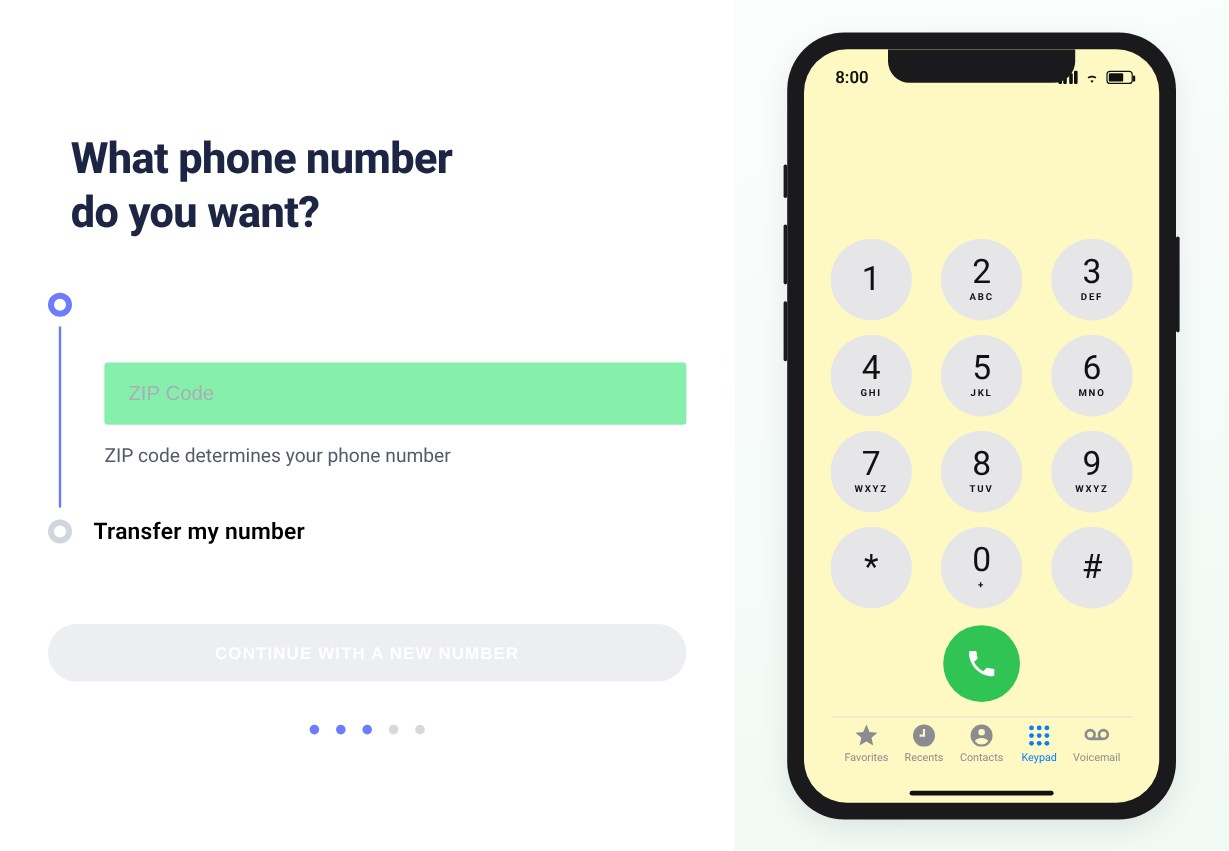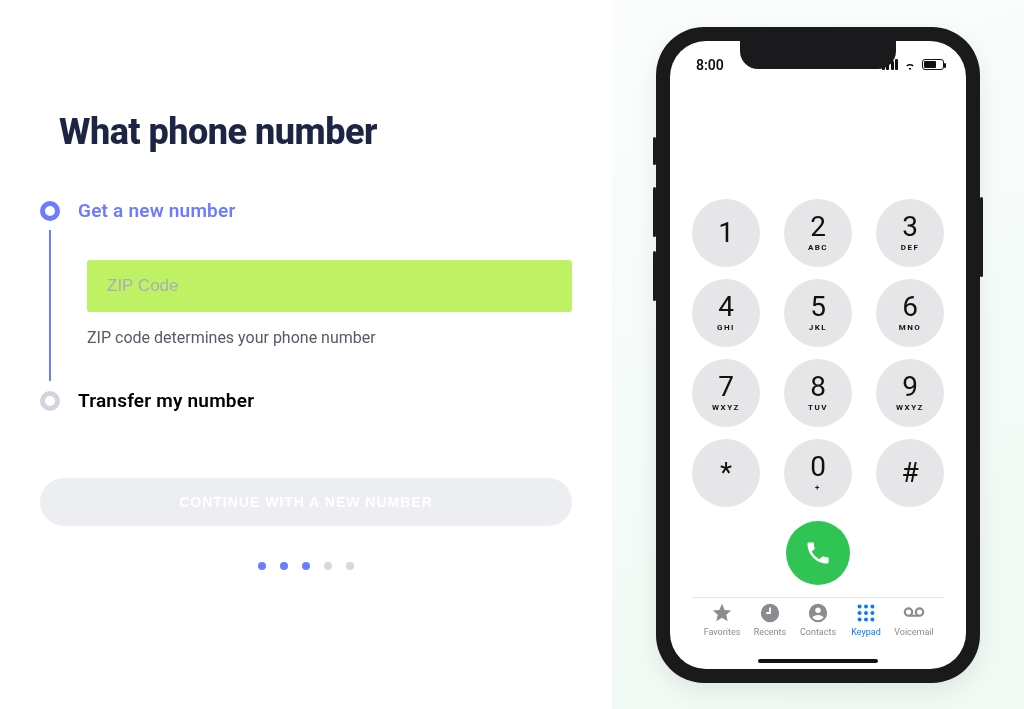--- a/index.html
+++ b/index.html
@@ -55,21 +55,21 @@
     margin-left: 9px;
     border-left: 2px solid #6d7cff;
     padding: 30px 0 34px 36px;
     margin-top: 8px;
     margin-bottom: 8px;
   }
 
   .zip-input {
     width: 100%;
     height: 52px;
-    background: #bef264;
+    background: #86efac;
     border: none;
     border-radius: 3px;
     padding: 0 20px;
     font-size: 17px;
     color: #555a68;
     outline: none;
   }
   .zip-input::placeholder { color: #a9aeb8; font-weight:500; }
   .hint {
     margin-top: 16px;
@@ -130,21 +130,21 @@
     border-radius: 2px;
   }
   .side-btn.l1 { left:-3px; top:110px; width:3px; height:28px; }
   .side-btn.l2 { left:-3px; top:160px; width:3px; height:50px; }
   .side-btn.l3 { left:-3px; top:224px; width:3px; height:50px; }
   .side-btn.r1 { right:-3px; top:170px; width:3px; height:80px; }
 
   .screen {
     width: 100%;
     height: 100%;
-    background: #ffffff;
+    background: #fef9c3;
     border-radius: 36px;
     position: relative;
     overflow: hidden;
     display:flex;
     flex-direction:column;
   }
   .notch {
     position: absolute;
     top: 0; left: 50%;
     transform: translateX(-50%);
@@ -241,25 +241,25 @@
     position:absolute;bottom:6px;left:50%;transform:translateX(-50%);
     width:120px;height:4px;background:#111;border-radius:3px;
   }
 </style>
 </head>
 <body>
 
 <div class="left">
   <h1 class="heading">
     <span>What phone number</span><br>
+    <span>do you want?</span>
   </h1>
 
   <div class="option-row">
     <span class="radio selected"></span>
-    <span class="option-label selected">Get a new number</span>
   </div>
 
   <div class="option-body">
     <input class="zip-input" type="text" placeholder="ZIP Code" style="">
     <div class="hint">ZIP code determines your phone number</div>
   </div>
 
   <div class="option-row">
     <span class="radio unselected"></span>
     <span class="option-label unselected">Transfer my number</span>

